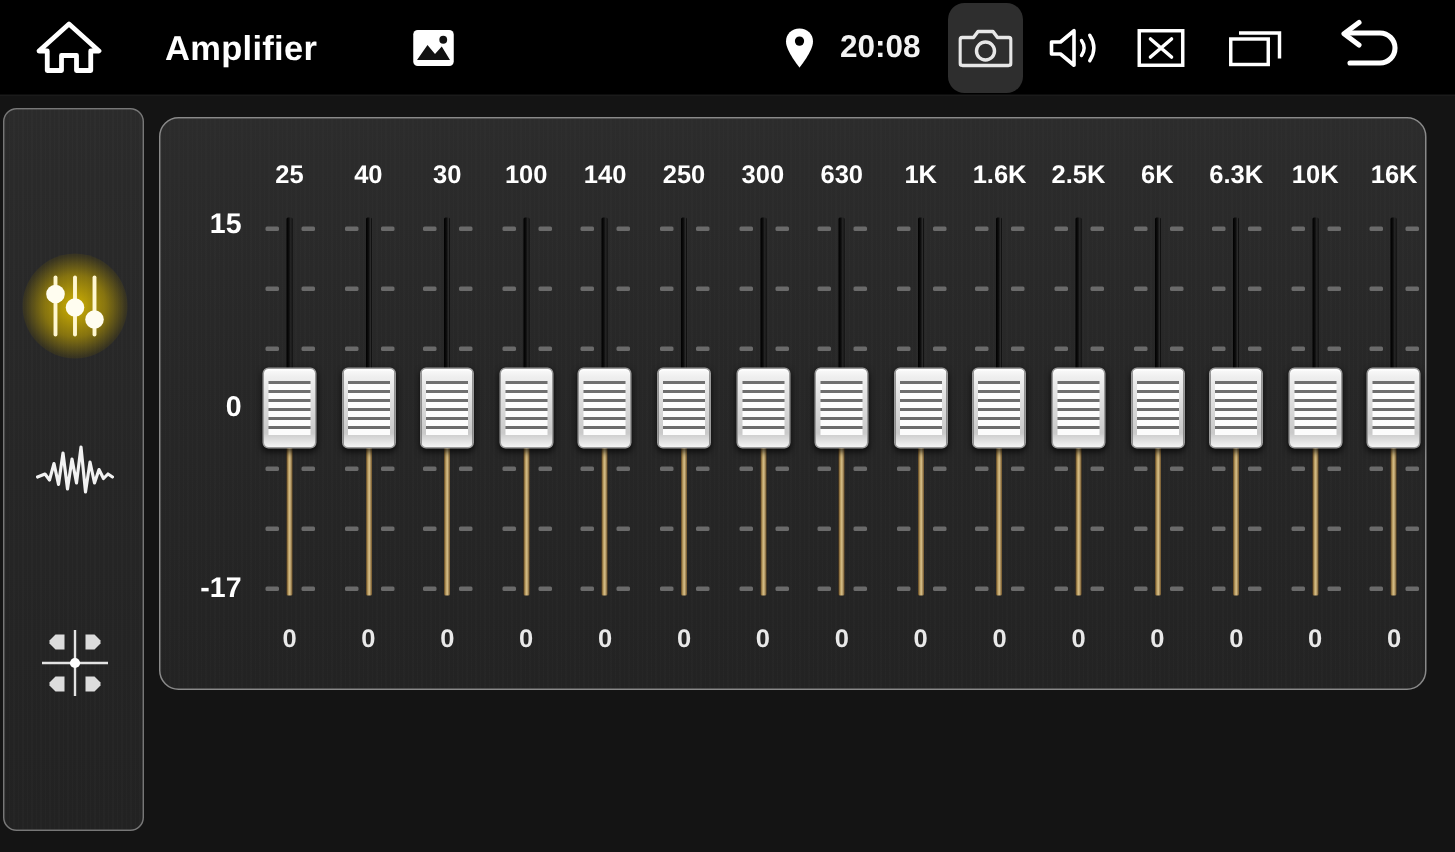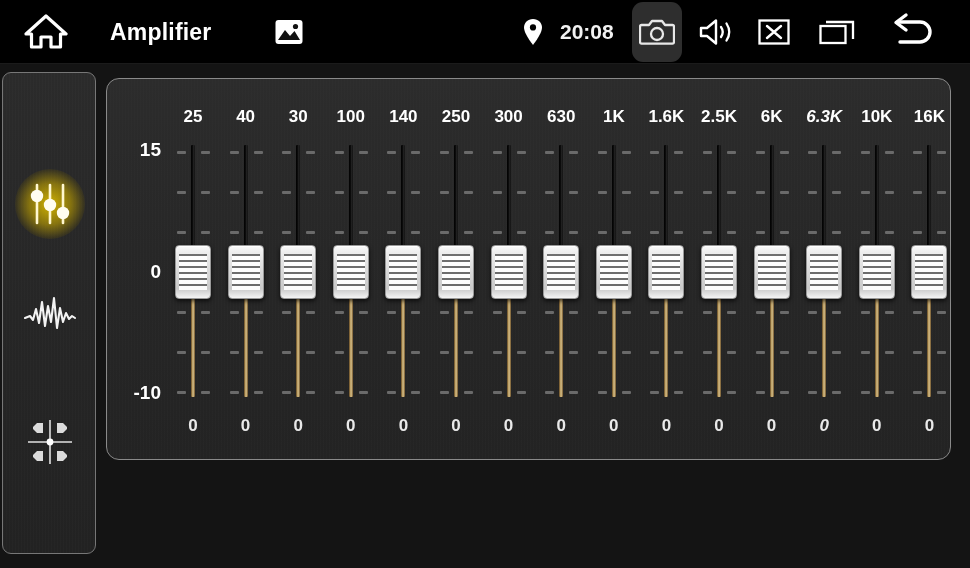--- a/index.html
+++ b/index.html
@@ -235,21 +235,21 @@
 
         <path d="M33 35 V45 L39 45 L43 41 V39 L39 35 Z" fill="#dcdcdc"></path>
       </svg>
     </div>
   </div>
 
   <div id="eq-panel">
     <div id="axis-col">
       <div class="axis-label" style="top:60px">15</div>
       <div class="axis-label" style="top:182px">0</div>
-      <div class="axis-label" style="top:303px">-10</div>
+      <div class="axis-label" style="top:303px">-17</div>
     </div>
     <div id="bands">
         <div class="band" style="left: 4px;">
           <div class="band-freq">25</div>
           <div class="track-wrap">
             <div class="track-upper"></div>
             <div class="track-lower"></div>
             <div class="tick left" style="top: 6px;"></div>
             <div class="tick right" style="top: 6px;"></div>
             <div class="tick left" style="top: 46px;"></div>
@@ -490,21 +490,21 @@
             <div class="tick left" style="top: 166px;"></div>
             <div class="tick right" style="top: 166px;"></div>
             <div class="tick left" style="top: 206px;"></div>
             <div class="tick right" style="top: 206px;"></div>
             <div class="tick left" style="top: 246px;"></div>
             <div class="tick right" style="top: 246px;"></div>
             <div class="thumb" style="top: 100px;"></div>
           </div>
           <div class="band-val">0</div>
         </div>
-        <div class="band" style="left: 635.2px; font-style: italic;">
+        <div class="band" style="left: 635.2px;">
           <div class="band-freq">6.3K</div>
           <div class="track-wrap">
             <div class="track-upper"></div>
             <div class="track-lower"></div>
             <div class="tick left" style="top: 6px;"></div>
             <div class="tick right" style="top: 6px;"></div>
             <div class="tick left" style="top: 46px;"></div>
             <div class="tick right" style="top: 46px;"></div>
             <div class="tick left" style="top: 86px;"></div>
             <div class="tick right" style="top: 86px;"></div>

